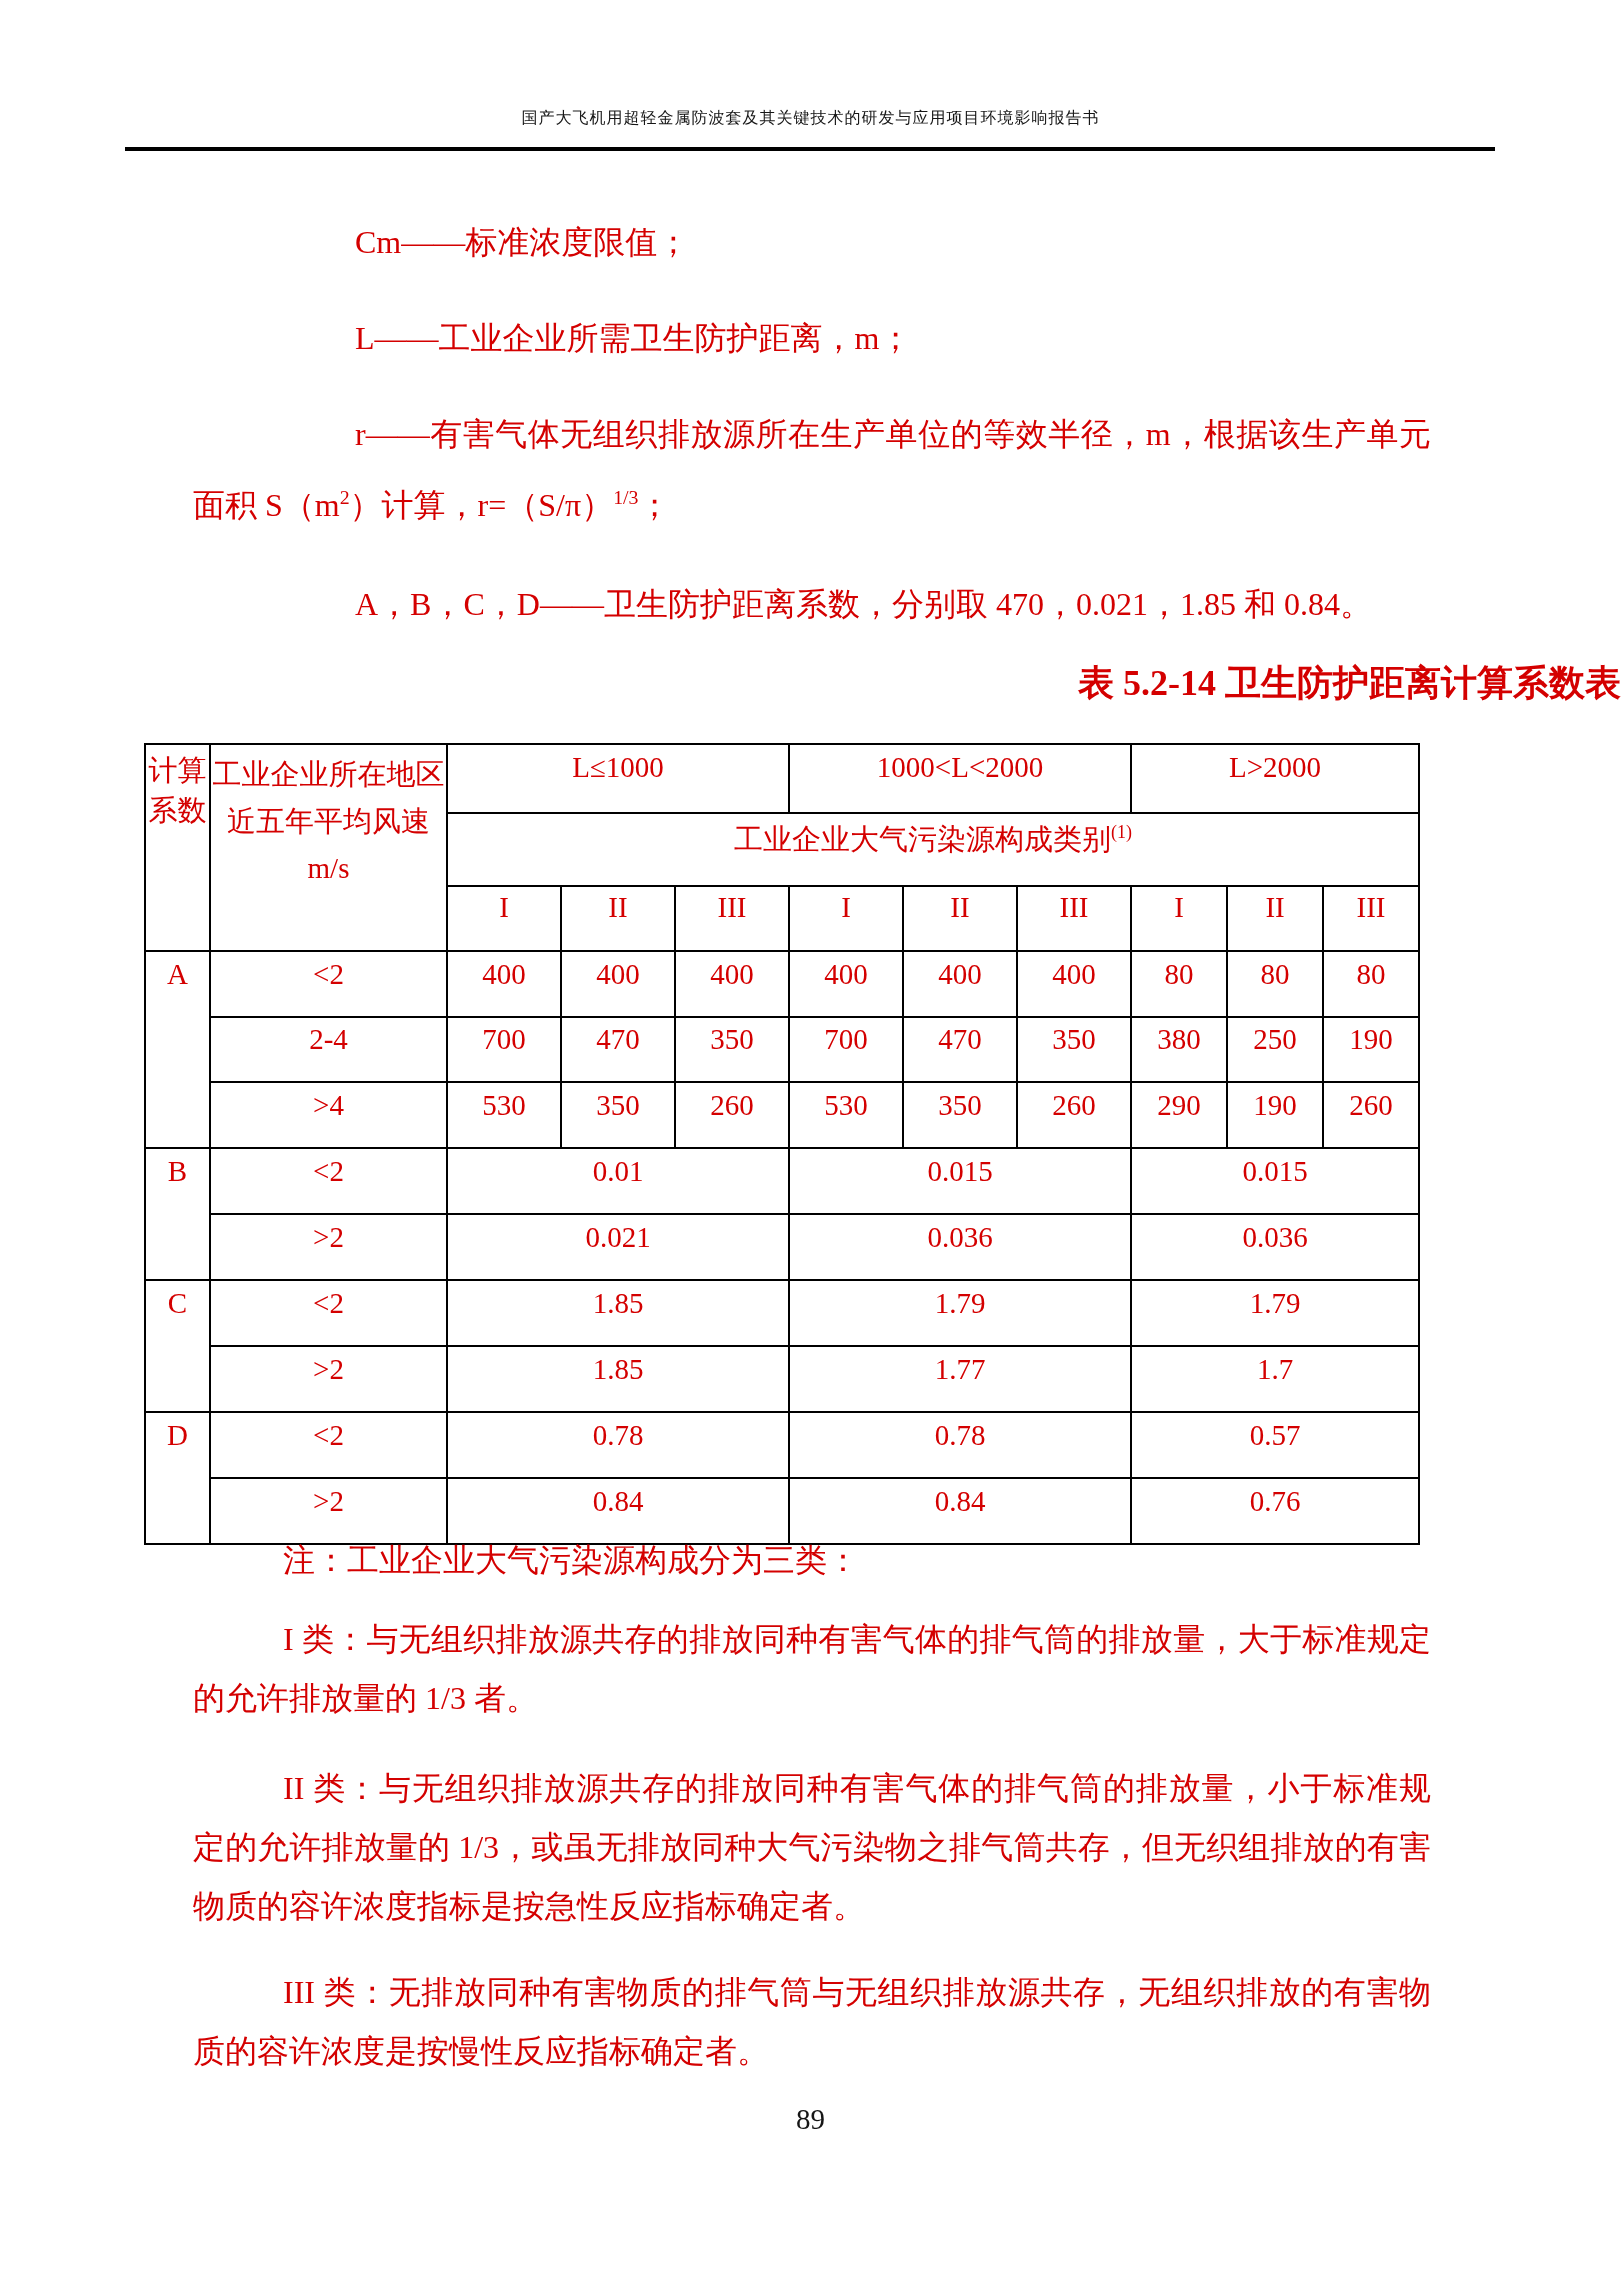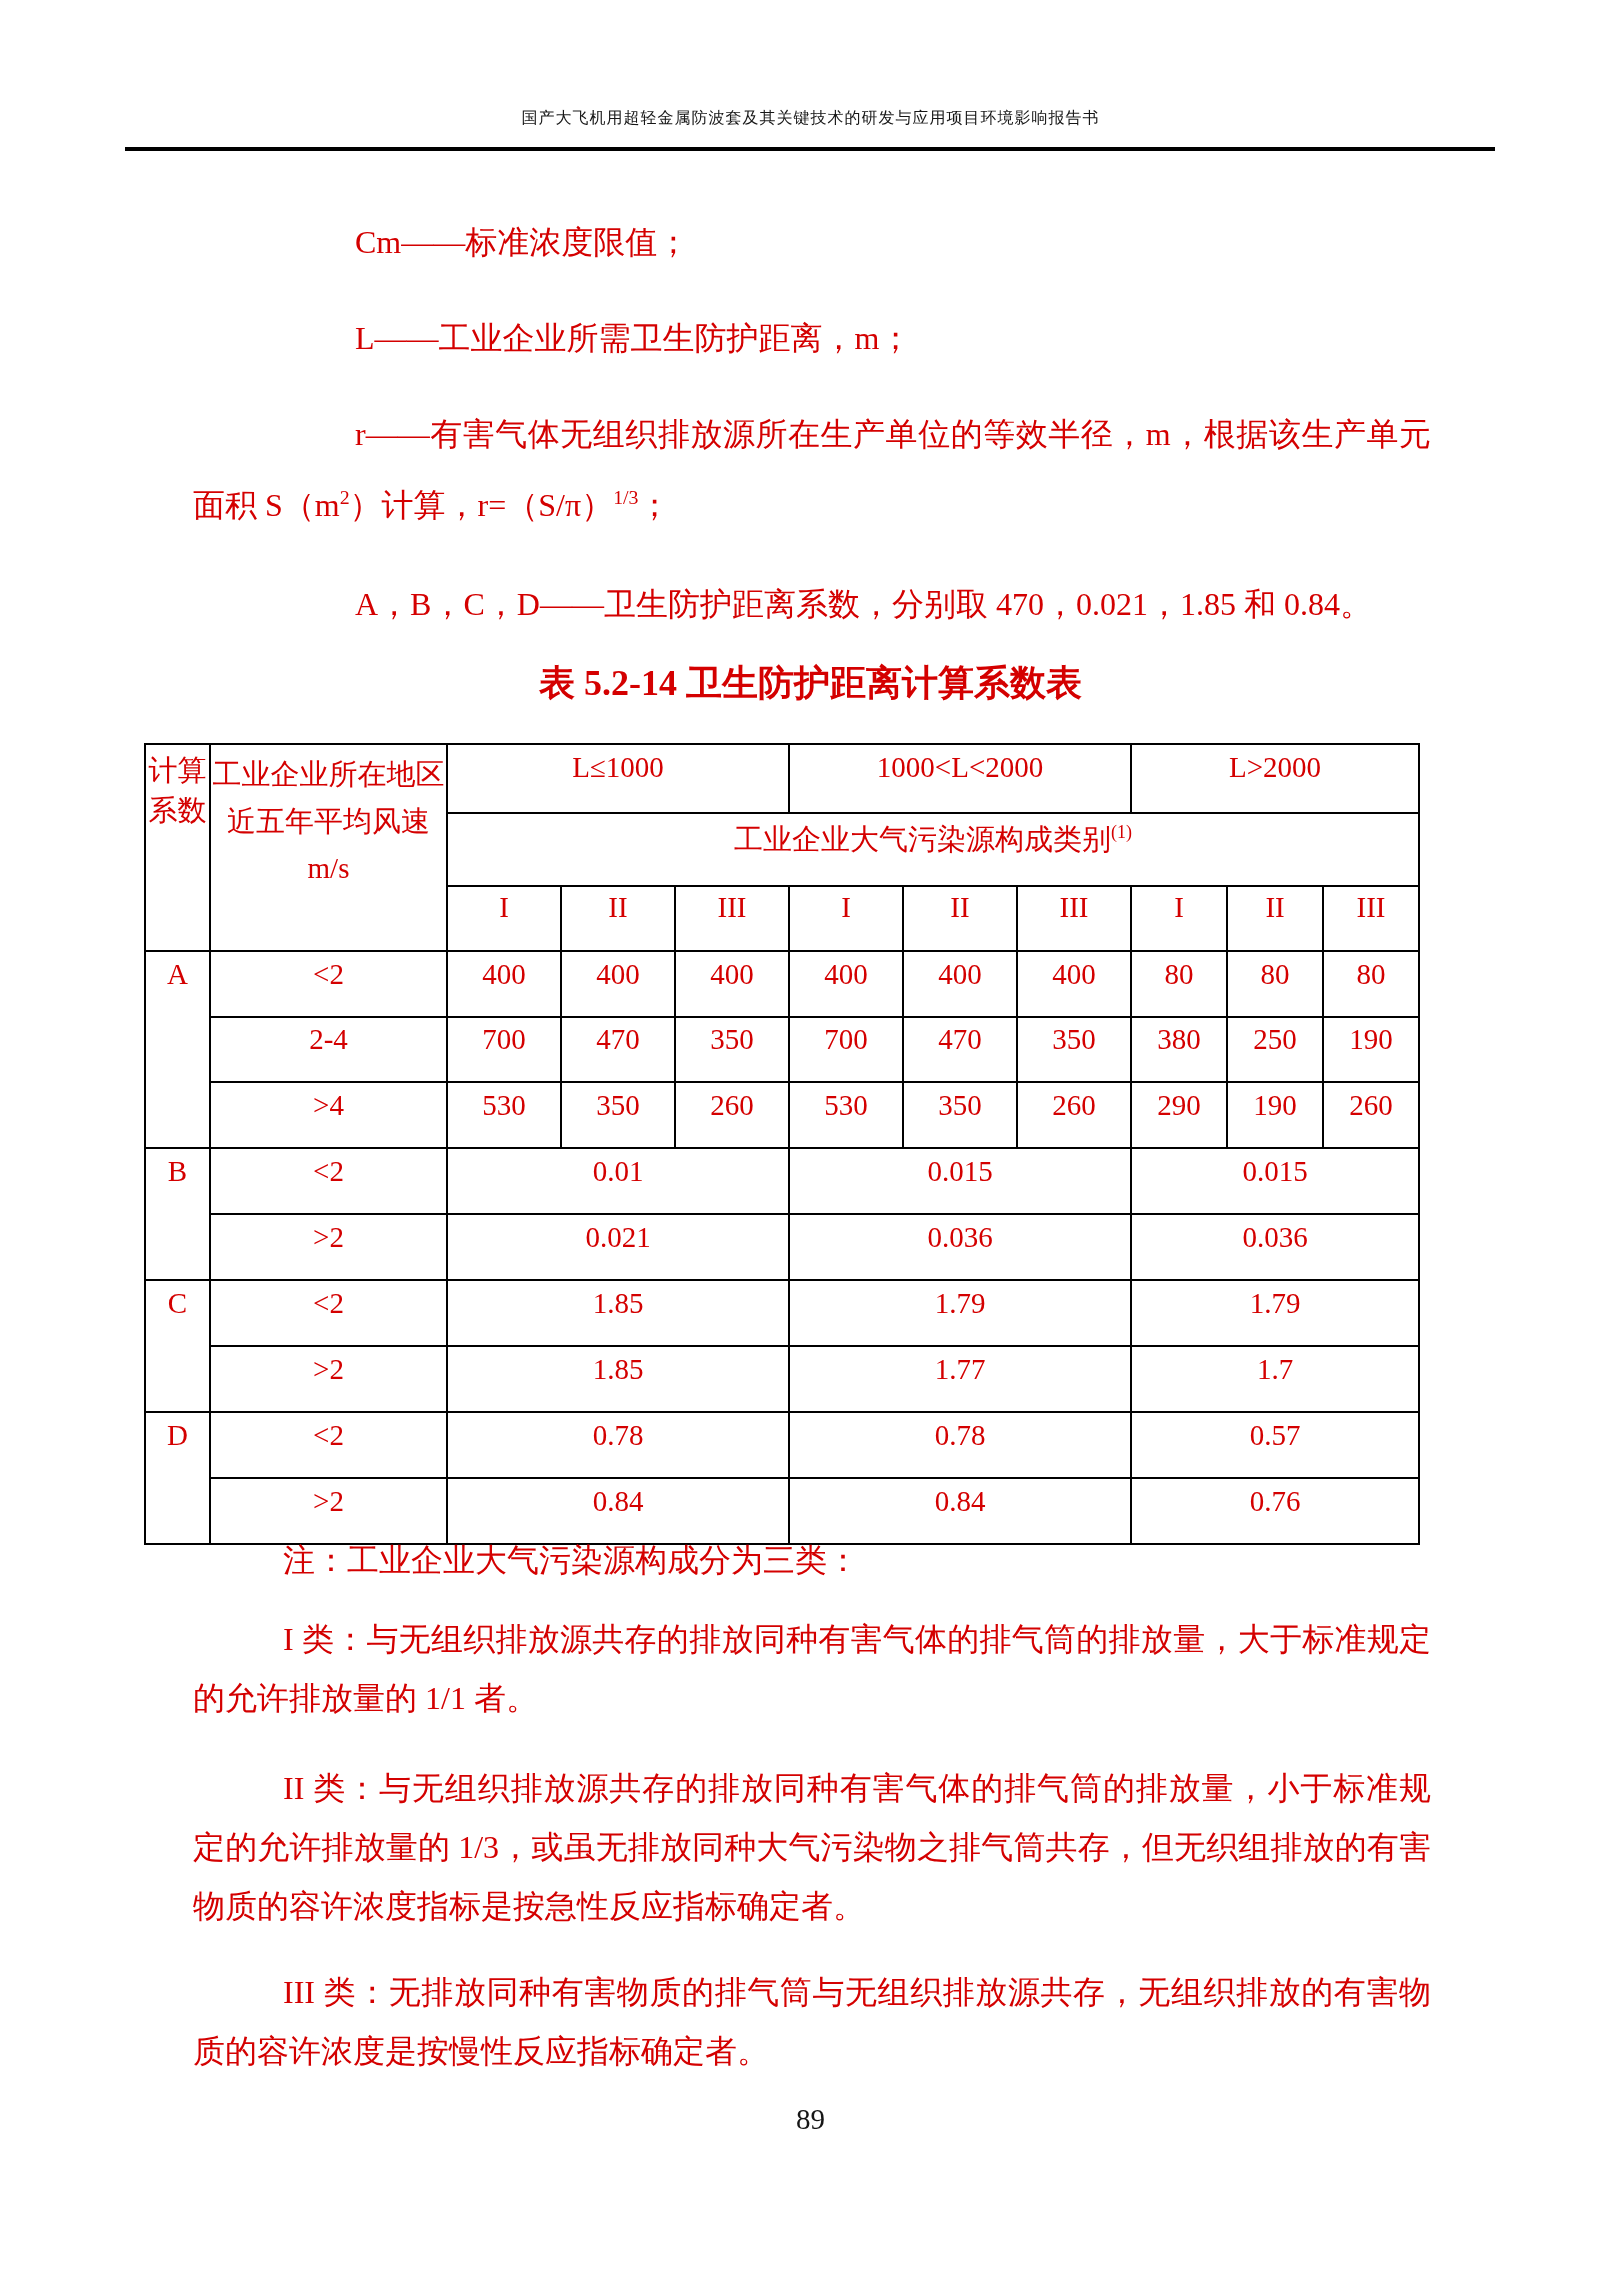--- a/index.html
+++ b/index.html
@@ -30,21 +30,21 @@
     text-align:justify;
     text-indent:162px;
     margin:0;
   }
   .note{
     line-height:59px;
     text-indent:90px;
   }
   .table-title{
     position:absolute;top:659px;left:0;width:100%;
-    text-align:center;
+    text-align:right;
     font-size:36px;font-weight:bold;color:#d40000;
     margin:0;
   }
   table.coef{
     position:absolute;left:144px;top:743px;
     width:1272px;
     border-collapse:collapse;table-layout:fixed;
     border:2.9px solid #000;
     font-size:29px;color:#d40000;
   }
@@ -198,21 +198,21 @@
           <td><span>&gt;2</span></td>
           <td colspan="3"><span>0.84</span></td>
           <td colspan="3"><span>0.84</span></td>
           <td colspan="3"><span>0.76</span></td>
         </tr>
       </tbody>
   </table>
 
   <p class="para note" style="top:1531px;"><span>注：工业企业大气污染源构成分为三类：</span></p>
 
-  <p class="para note" style="top:1610px;"><span>I 类：与无组织排放源共存的排放同种有害气体的排气筒的排放量，大于标准规定的允许排放量的 1/1 者。</span></p>
+  <p class="para note" style="top:1610px;"><span>I 类：与无组织排放源共存的排放同种有害气体的排气筒的排放量，大于标准规定的允许排放量的 1/3 者。</span></p>
 
   <p class="para note" style="top:1759px;"><span>II 类：与无组织排放源共存的排放同种有害气体的排气筒的排放量，小于标准规定的允许排放量的 1/3，或虽无排放同种大气污染物之排气筒共存，但无织组排放的有害物质的容许浓度指标是按急性反应指标确定者。</span></p>
 
   <p class="para note" style="top:1963px;"><span>III 类：无排放同种有害物质的排气筒与无组织排放源共存，无组织排放的有害物质的容许浓度是按慢性反应指标确定者。</span></p>
 
   <div class="page-number">89</div>
 
 </div>
 
 

